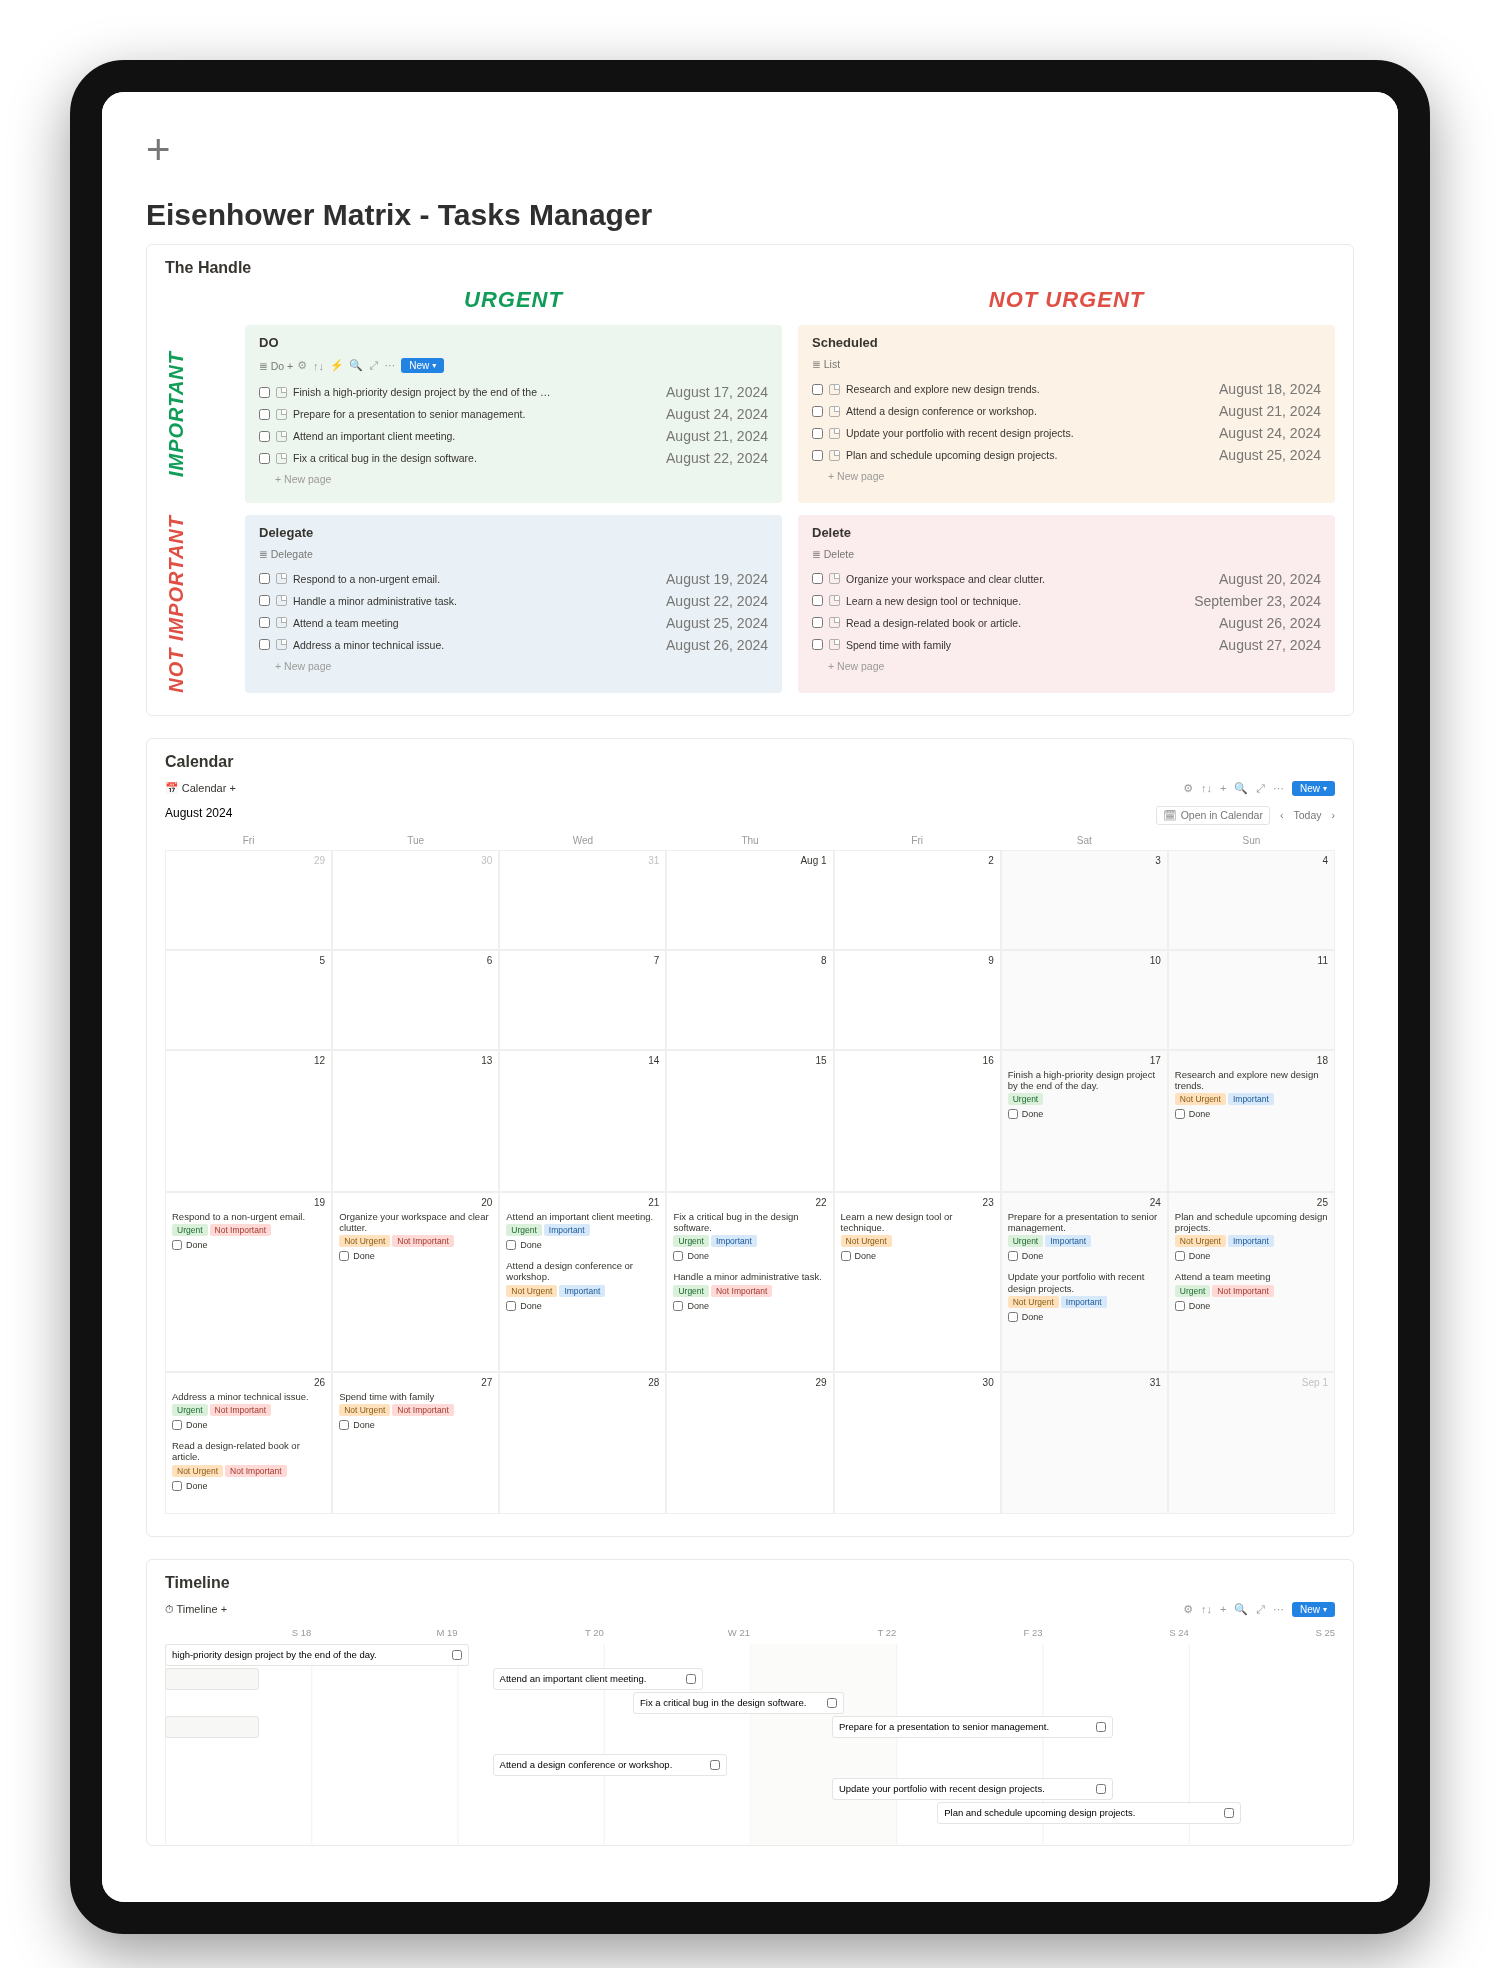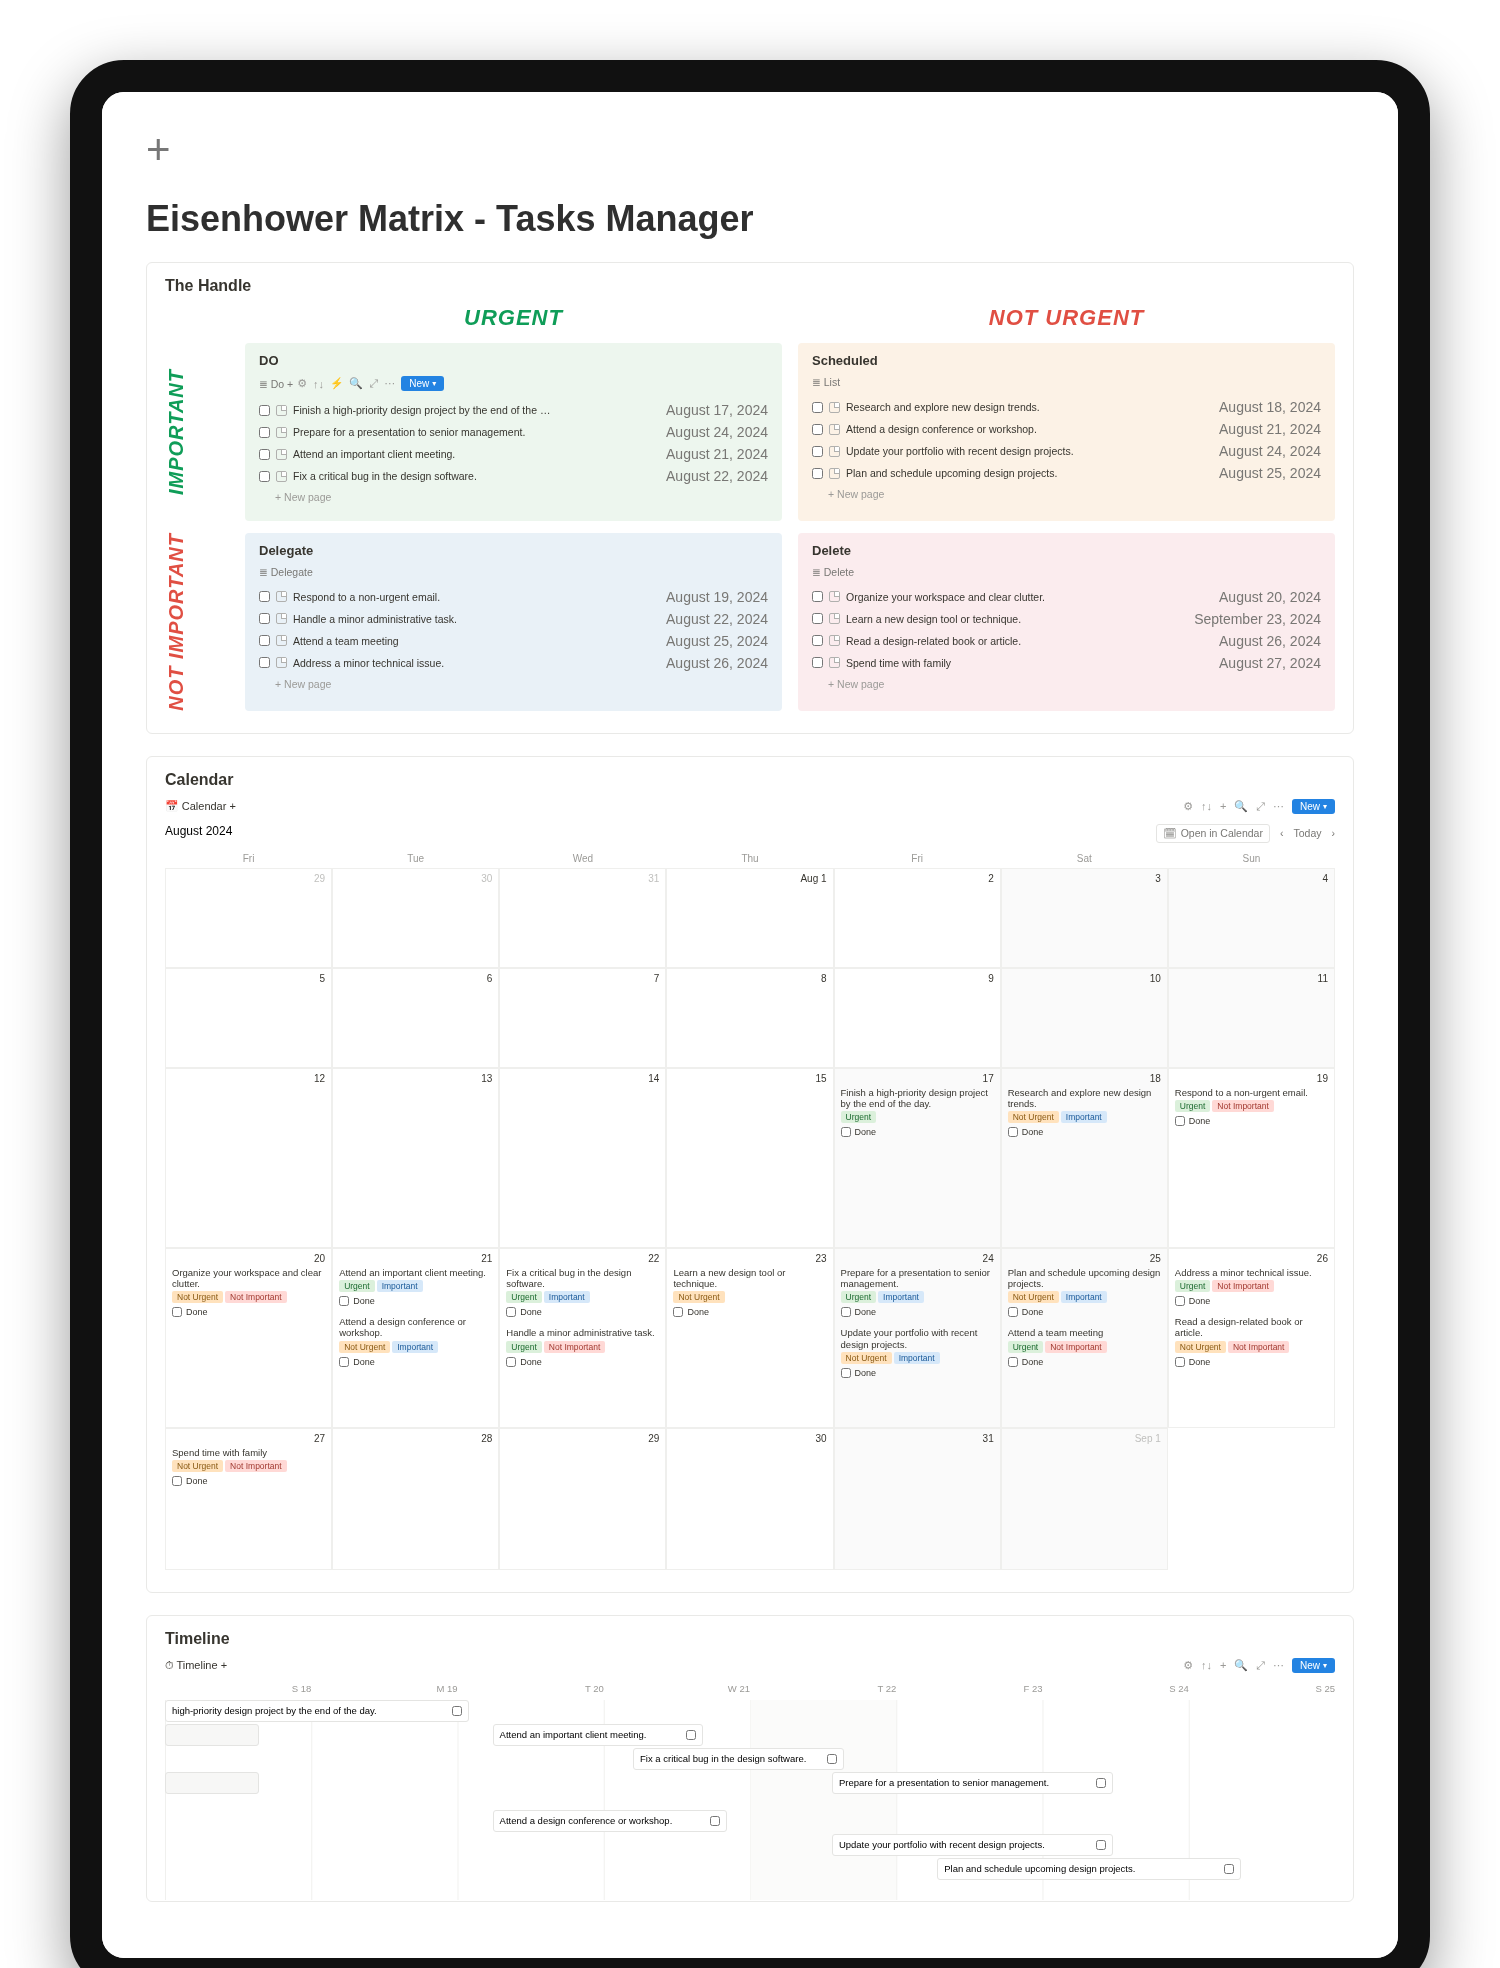--- a/index.html
+++ b/index.html
@@ -22,21 +22,21 @@
     overflow: hidden;
   }
   .camera-bar {
     position: absolute; top: -22px; left: 50%; transform: translateX(-50%);
     display: flex; gap: 14px; align-items: center;
   }
   .camera-bar span { width: 14px; height: 14px; border-radius: 50%; background: #333; border:1px solid #555;}
   .camera-bar .c1 { width: 18px; height: 18px; background: radial-gradient(circle, #6b5bd8 30%, #2d2658 70%); }
   .screen { padding: 34px 44px 34px 44px; background:#fff; min-height: 1700px; }
   .plus-btn { font-size: 42px; font-weight: 300; color: #777; cursor: pointer; margin-bottom: 24px; }
-  h1.page-title { font-size: 36px; font-weight: 700; color: #2f2f2f; margin-bottom: 22px; }
+  h1.page-title { font-size: 30px; font-weight: 700; color: #2f2f2f; margin-bottom: 12px; }
   .panel { border: 1px solid #e9e9e7; border-radius: 6px; padding: 14px 18px 22px; margin-bottom: 22px; }
   .panel > h2 { font-size: 16px; font-weight: 600; color: #37352f; margin-bottom: 10px; }
   
   .matrix-grid { display: grid; grid-template-columns: 64px 1fr 1fr; grid-template-rows: auto 1fr 1fr; gap: 12px 16px; }
   .mh { text-align: center; font-weight: 900; letter-spacing: 1px; font-style: italic; font-size: 22px; }
   .mh-urgent { color: #0f9d58; }
   .mh-noturgent { color: #e04f43; }
   .vlabel { writing-mode: vertical-rl; transform: rotate(180deg); text-align: center; font-weight: 900; font-style: italic; letter-spacing: 1px; font-size: 20px; align-self: center; }
   .vl-imp { color: #0f9d58; }
   .vl-nimp { color: #e04f43; }
@@ -367,20 +367,24 @@
 
      </div>
           <div class="cal-cell  tall">
        <span class="cal-date ">14</span>
 
      </div>
           <div class="cal-cell  tall">
        <span class="cal-date ">15</span>
 
      </div>
+          <div class="cal-cell  tall">
+       <span class="cal-date ">16</span>
+
+     </div>
           <div class="cal-cell weekend tall">
        <span class="cal-date ">17</span>
        <div class="event">
      <div class="etitle">Finish a high-priority design project by the end of the day.</div>
      <span class="tag tag-urgent">Urgent</span>
      <div class="done-row">
                 <input type="checkbox" style="">
                 <span>Done</span>
               </div>
    </div>

